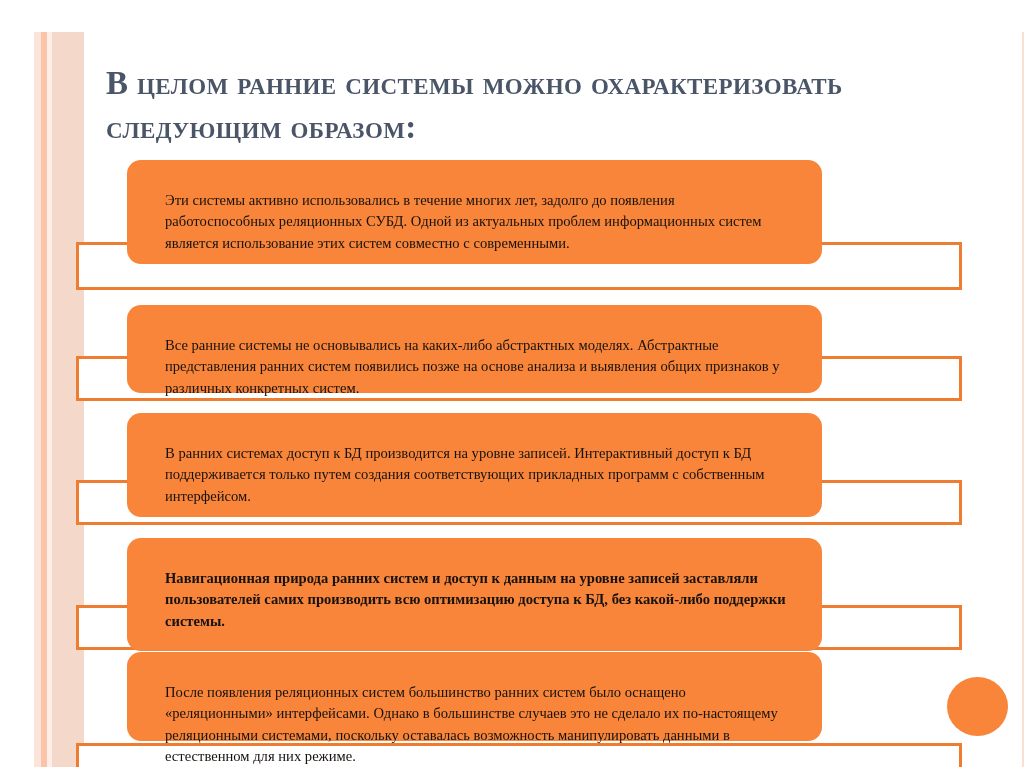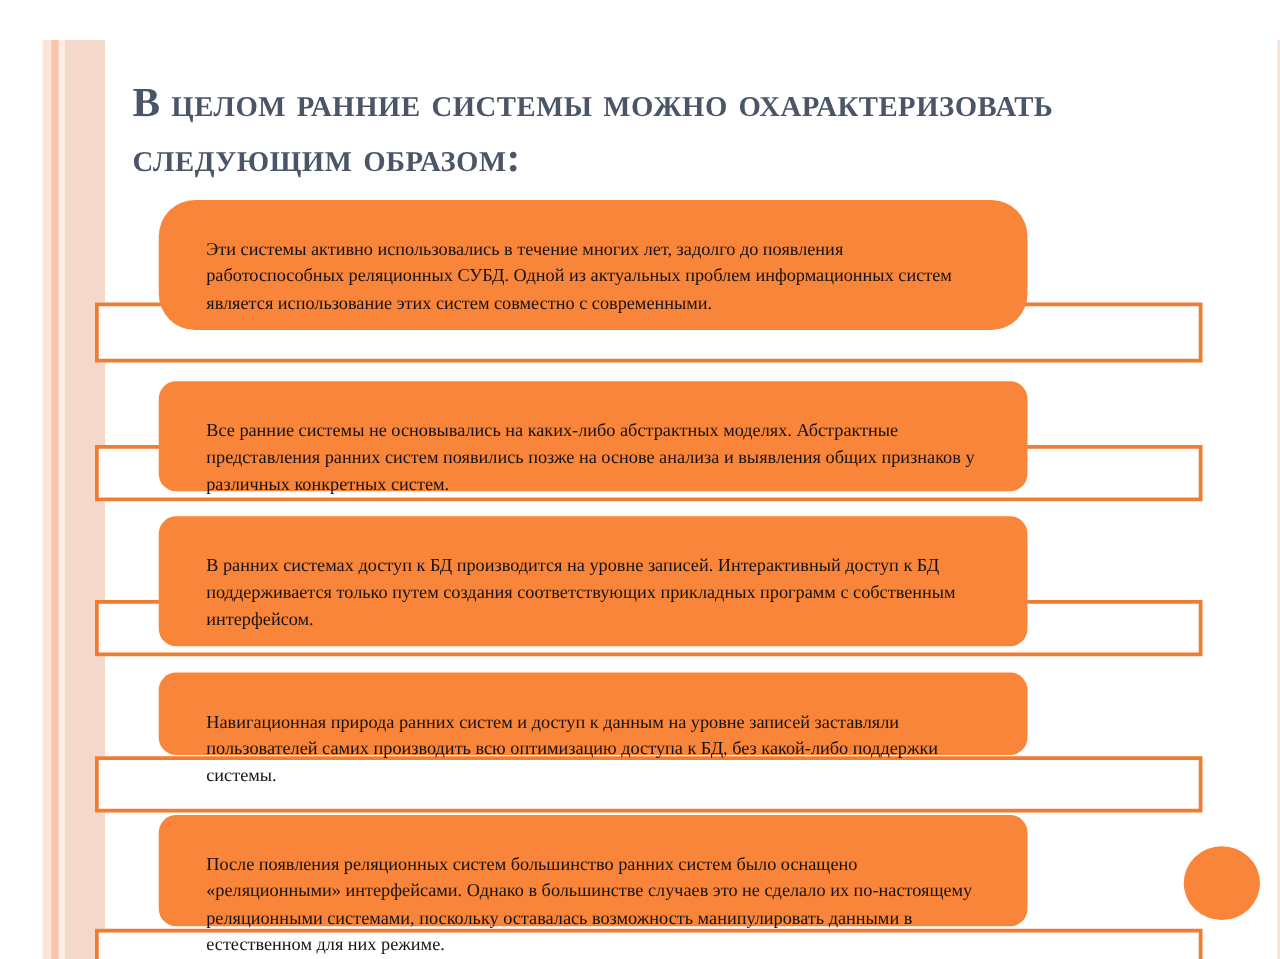--- a/index.html
+++ b/index.html
@@ -147,42 +147,42 @@
     <div class="r-band-c"></div>
     <div class="r-hair"></div>
   </div>
 
   <h1 class="title">В целом ранние системы можно охарактеризовать следующим образом:</h1>
 
   <div class="rows">
 
     <div class="row" style="top:128px;">
       <div class="frame" style="top:82px; height:48px;"></div>
-      <div class="callout" style="top:0; height:104px;border-radius:29px;">
+      <div class="callout" style="top:0; height:104px;">
         <p>Эти системы активно использовались в течение многих лет, задолго до появления работоспособных реляционных СУБД. Одной из актуальных проблем информационных систем является использование этих систем совместно с современными.</p>
       </div>
     </div>
 
     <div class="row" style="top:257px;">
       <div class="frame" style="top:67px; height:45px;"></div>
       <div class="callout" style="top:16px; height:88px;">
         <p>Все ранние системы не основывались на каких-либо абстрактных моделях. Абстрактные представления ранних систем появились позже на основе анализа и выявления общих признаков у различных конкретных систем.</p>
       </div>
     </div>
 
     <div class="row" style="top:381px;">
       <div class="frame" style="top:67px; height:45px;"></div>
       <div class="callout" style="top:0; height:104px;">
         <p>В ранних системах доступ к БД производится на уровне записей. Интерактивный доступ к БД поддерживается только путем создания соответствующих прикладных программ с собственным интерфейсом.</p>
       </div>
     </div>
 
     <div class="row" style="top:506px;">
       <div class="frame" style="top:67px; height:45px;"></div>
-      <div class="callout" style="top:0; height:66px;">
+      <div class="callout" style="top:0; height:113px;font-weight:bold;">
         <p>Навигационная природа ранних систем и доступ к данным на уровне записей заставляли пользователей самих производить всю оптимизацию доступа к БД, без какой-либо поддержки системы.</p>
       </div>
     </div>
 
     <div class="row" style="top:620px;">
       <div class="frame" style="top:91px; height:50px;"></div>
       <div class="callout" style="top:0; height:89px;">
         <p>После появления реляционных систем большинство ранних систем было оснащено «реляционными» интерфейсами. Однако в большинстве случаев это не сделало их по-настоящему реляционными системами, поскольку оставалась возможность манипулировать данными в естественном для них режиме.</p>
       </div>
     </div>

